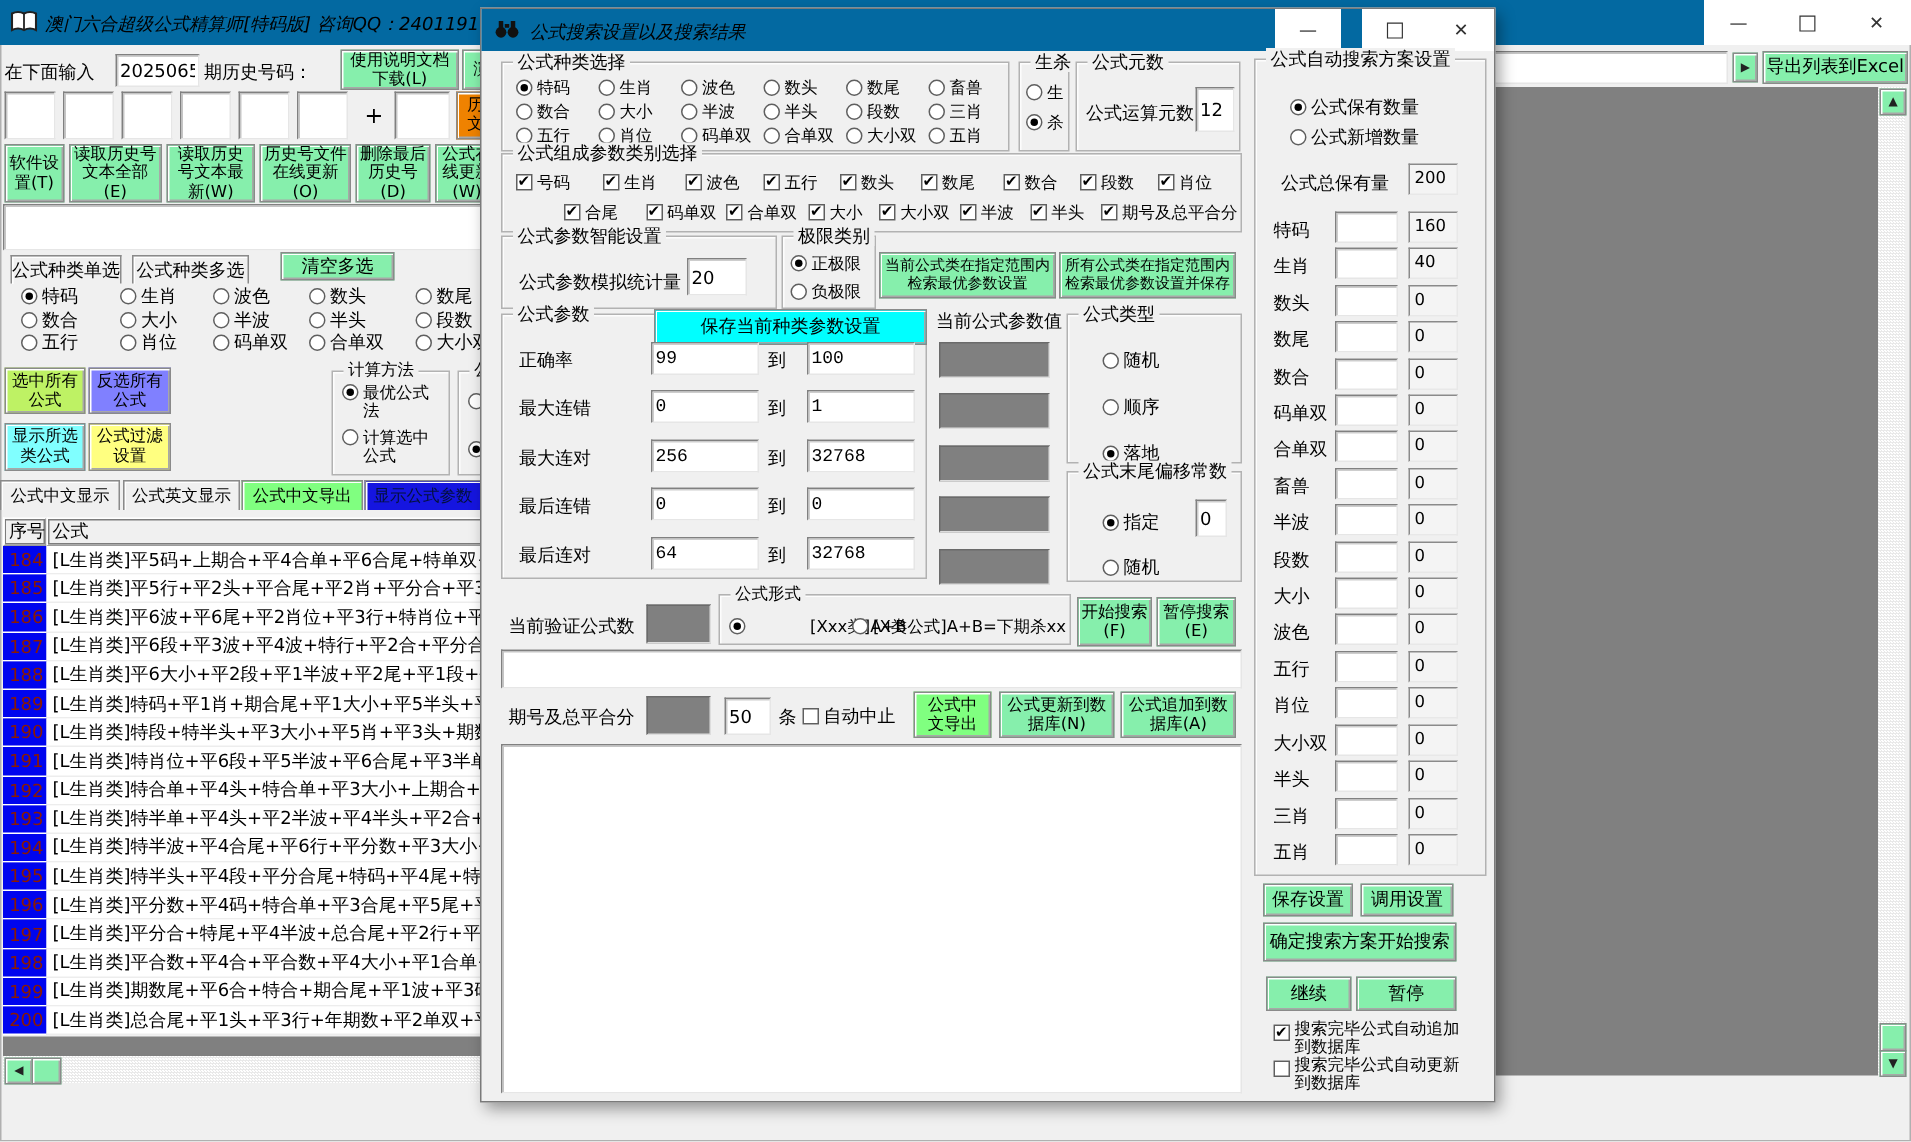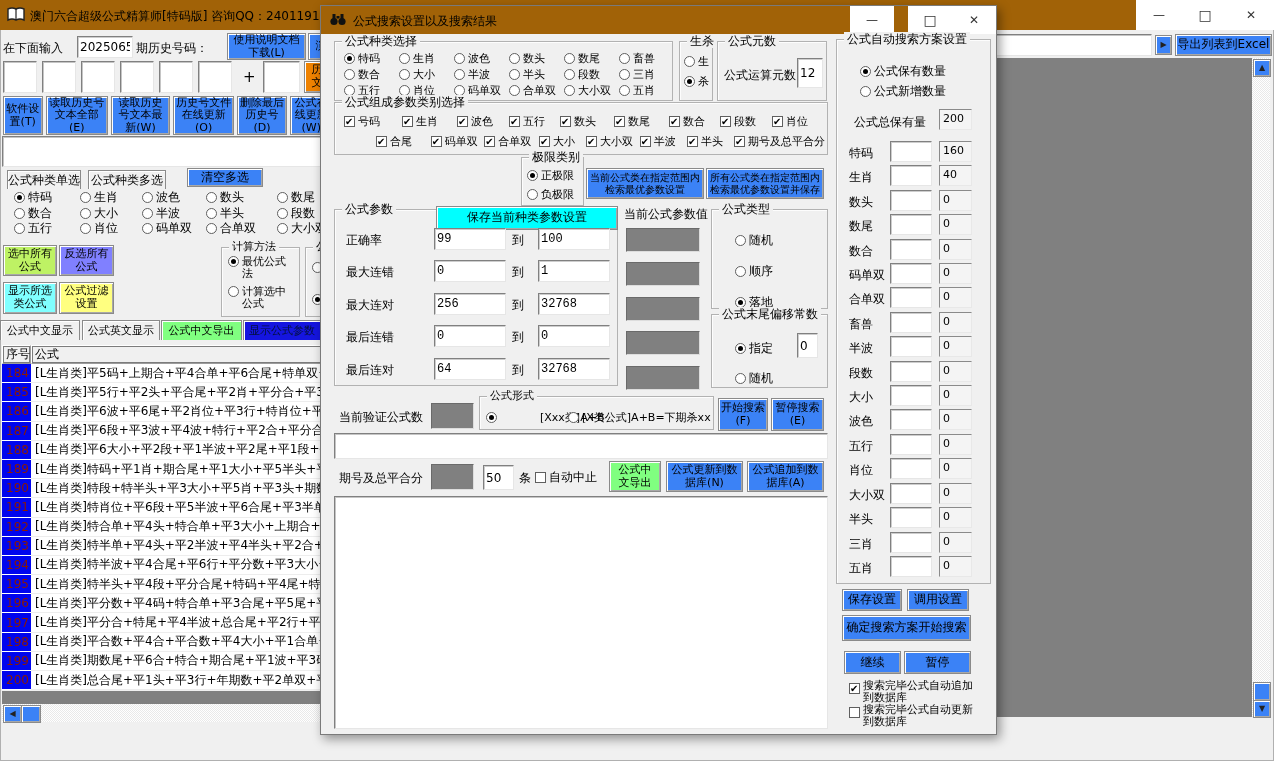--- a/index.html
+++ b/index.html
@@ -1,22 +1,22 @@
 <!DOCTYPE html>
 <html><head>
 <meta charset="utf-8">
 <style>
   html,body{margin:0;padding:0;}
   body{font-family:"DejaVu Sans","Liberation Sans",sans-serif;font-size:12px;color:#000;}
   .screen{position:relative;width:1274px;height:761px;background:#f0f0f0;overflow:hidden;box-shadow:inset 0 0 0 1px #b0b0b0;}
   .abs{position:absolute;box-sizing:border-box;}
-  .titlebar{background:#a16207;display:flex;align-items:center;}
+  .titlebar{background:#0369a1;display:flex;align-items:center;font-style:italic;}
   .wc{display:flex;align-items:center;justify-content:center;color:#333;font-size:12px;}
   .sunken{background:#fff;border:1px solid #808080;border-right-color:#e6e6e6;border-bottom-color:#e6e6e6;box-shadow:inset 1px 1px 0 rgba(90,90,90,.35);}
-  .btn{background:#3b82f6;border:1px solid #8a8a8a;box-shadow:inset 1px 1px 0 #fff, inset -1px -1px 0 #a8a8a8;display:flex;align-items:center;justify-content:center;text-align:center;line-height:1.15;cursor:default;}
+  .btn{background:#86efac;border:1px solid #8a8a8a;box-shadow:inset 1px 1px 0 #fff, inset -1px -1px 0 #a8a8a8;display:flex;align-items:center;justify-content:center;text-align:center;line-height:1.15;cursor:default;}
   .tab{background:#f0f0f0;border:1px solid #8a8a8a;border-bottom:none;box-shadow:inset 1px 1px 0 #fff;display:flex;align-items:center;justify-content:center;white-space:nowrap;}
   .gb{border:1px solid #b2b2b2;box-shadow:inset 1px 1px 0 #fdfdfd;}
   .legend{position:absolute;top:-8px;left:7px;background:#f0f0f0;padding:0 3px;line-height:14px;white-space:nowrap;}
   .ritem,.citem{display:flex;align-items:center;gap:3px;white-space:nowrap;}
   .radio{display:inline-block;width:11px;height:11px;border-radius:50%;background:#fff;border:1px solid #5f5f5f;box-sizing:border-box;position:relative;flex:none;}
   .checked>.radio::after{content:"";position:absolute;left:2px;top:2px;width:5px;height:5px;border-radius:50%;background:#000;}
   .cbx{display:inline-block;width:11px;height:11px;background:#fff;border:1px solid #5f5f5f;box-sizing:border-box;position:relative;flex:none;}
   .checked>.cbx::after{content:"✔";position:absolute;left:0;top:-1px;font-size:10px;line-height:11px;}
   .tbox{box-sizing:border-box;background:#fff;border:1px solid #808080;border-right-color:#e6e6e6;border-bottom-color:#e6e6e6;box-shadow:inset 1px 1px 0 rgba(90,90,90,.3);font-family:inherit;font-size:12px;padding:0 2px;outline:none;}
   .grayval{background:#808080;border:1px solid #6a6a6a;border-right-color:#ddd;border-bottom-color:#ddd;}
@@ -557,20 +557,25 @@
           </label>
 
           <label class="citem checked" data-name="compose-param-checkbox">
             <span class="cbx" data-name="checkbox-icon"></span>
             <span>期号及总平合分</span>
           </label>
 
       </div>
     </div>
 
+    <div class="abs gb" data-name="smart-settings-group" style="left:13px;top:151px;width:184px;height:49px;">
+      <span class="legend" data-name="smart-settings-group-title">公式参数智能设置</span>
+      <span data-name="simulate-count-label" style="position:absolute;left:11px;top:22px;">公式参数模拟统计量</span>
+      <input class="tbox" data-name="simulate-count-input" style="position: absolute; left: 123px; top: 14px; width: 40px; height: 25px;" value="20">
+    </div>
 
     <div class="abs gb" data-name="limit-type-group" style="left:200px;top:151px;width:63px;height:49px;">
       <span class="legend" data-name="limit-type-group-title">极限类别</span>
       <label class="ritem checked sm" data-name="positive-limit-radio" style="position:absolute;left:5px;top:10px;">
         <span class="radio" data-name="radio-icon"></span>
           <span>正极限</span>
       </label>
       <label class="ritem sm" data-name="negative-limit-radio" style="position:absolute;left:5px;top:29px;">
         <span class="radio" data-name="radio-icon"></span>
           <span>负极限</span>

